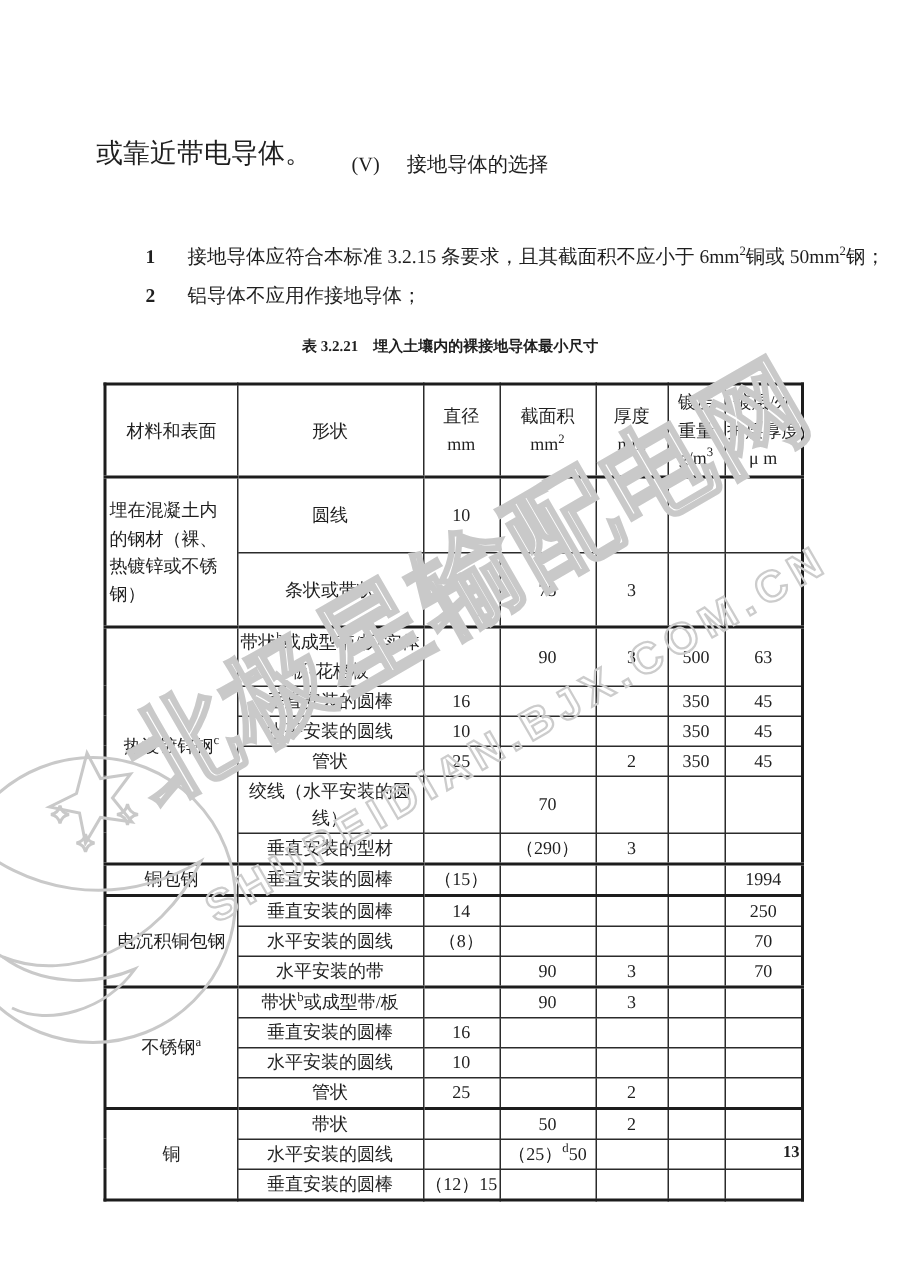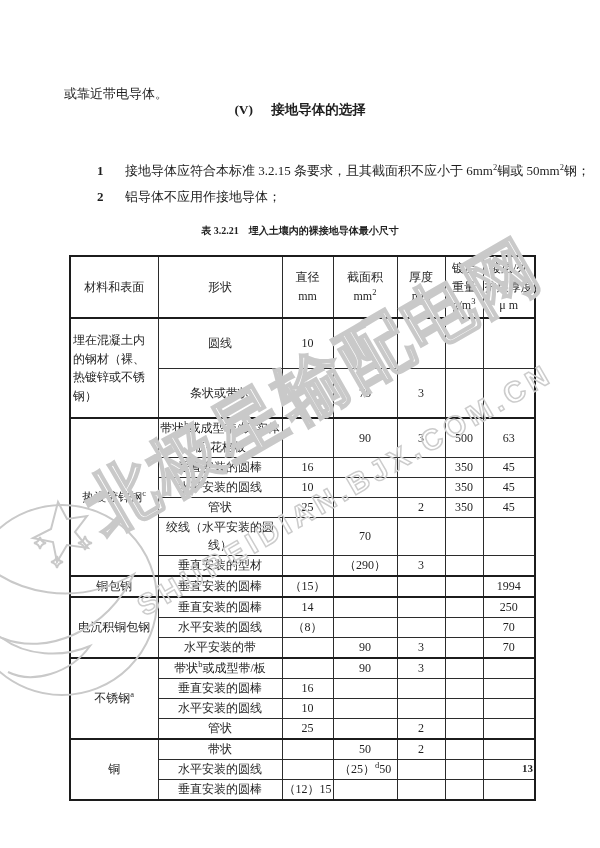--- a/index.html
+++ b/index.html
@@ -1,24 +1,24 @@
 <!DOCTYPE html>
 <html><head>
 <meta charset="utf-8">
 <style>
   html,body { margin:0; padding:0; background:#ffffff; }
   .page {
     position:relative; width:600px; height:848px; background:#ffffff;
     font-family:"Liberation Serif","DejaVu Serif",serif; color:#1f1f1f;
     overflow:hidden;
   }
-  .intro { position:absolute; left:64px; top:72px; font-size:13px; }
+  .intro { position:absolute; left:64px; top:72px; font-size:18px; }
   .heading {
     position:absolute; left:0; top:101px; width:100%;
-    text-align:center; font-weight:bold; font-size:13.5px;
+    text-align:center; font-weight:normal; font-size:13.5px;
   }
   .heading .hgap { display:inline-block; width:18px; }
   .clause { position:absolute; left:64px; top:137px; font-size:13.5px; }
   .clause .num { font-weight:bold; margin-right:12px; }
   .items { position:absolute; left:97px; top:162px; font-size:13px; }
   .item { height:25.5px; white-space:nowrap; }
   .item .inum { font-weight:bold; display:inline-block; width:14px; margin-right:14px; }
   .caption {
     position:absolute; left:0; top:224px; width:100%;
     text-align:center; font-weight:bold; font-size:10px;

